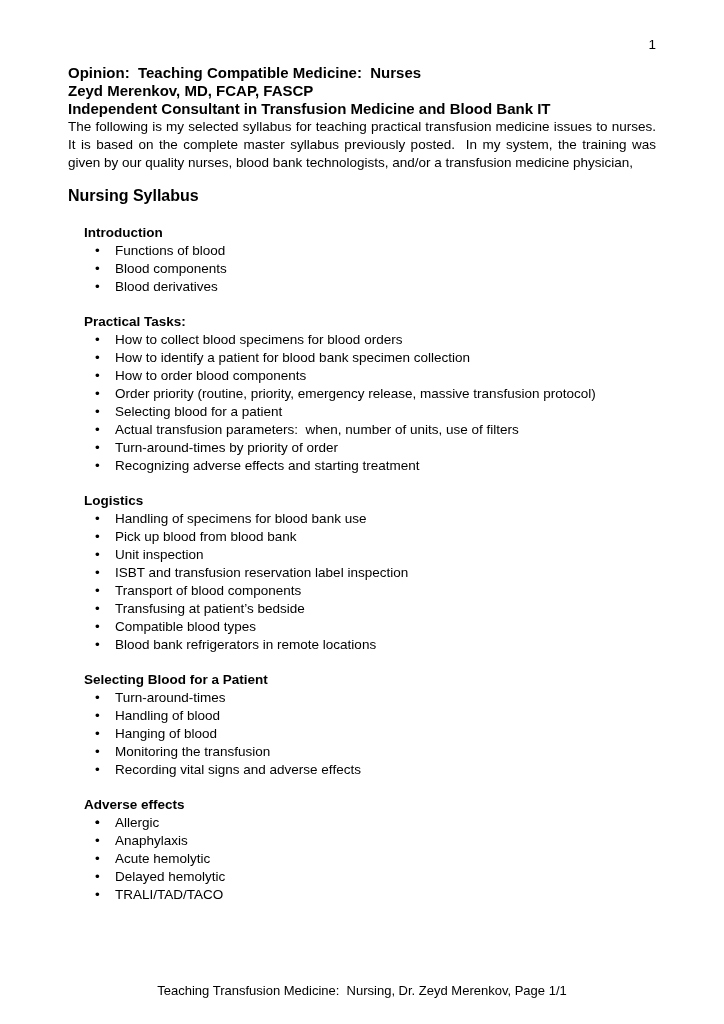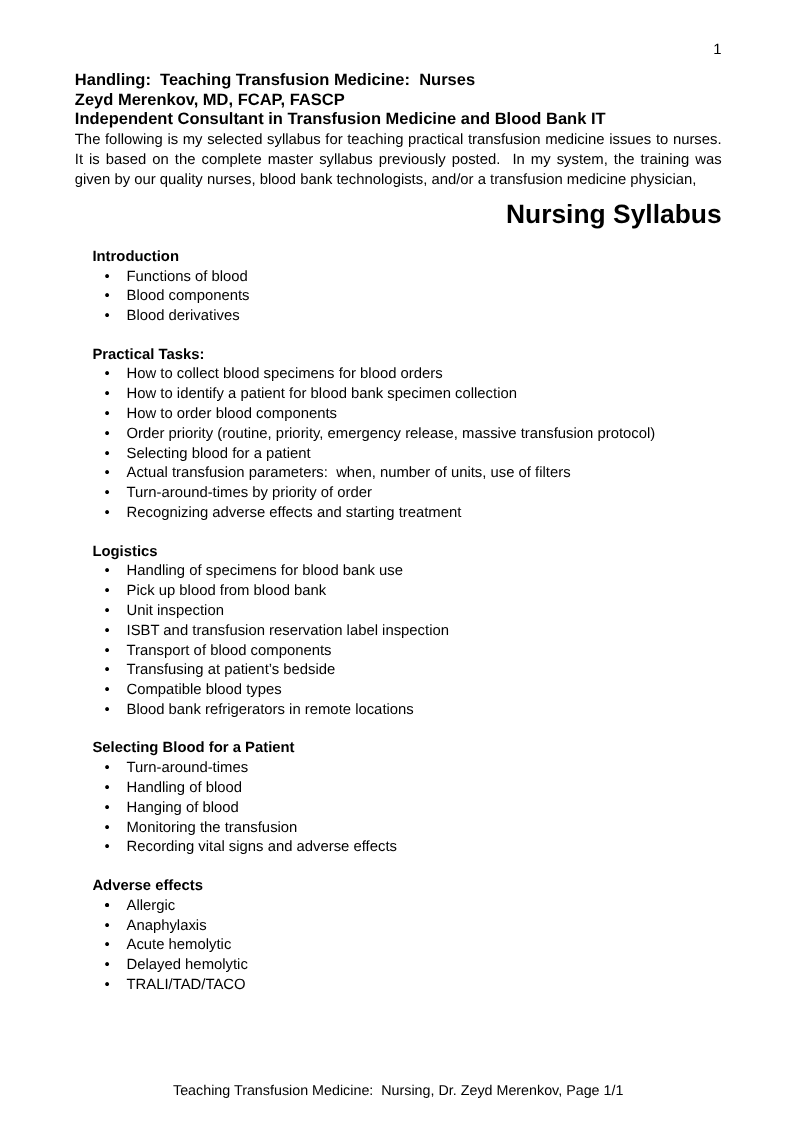--- a/index.html
+++ b/index.html
@@ -43,24 +43,23 @@
   }
   .intro {
     margin: 0;
     font-size: 13.5px;
     line-height: 18px;
     text-align: justify;
     white-space: pre-wrap;
   }
   .syllabus-heading {
     margin: 13px 0 0 0;
-    font-size: 24px;
+    font-size: 16px;
     line-height: 22px;
     font-weight: bold;
-    text-align: right;
   }
   .section-title {
     margin: 17px 0 0 0;
     font-size: 13.5px;
     line-height: 18px;
     font-weight: bold;
     white-space: pre-wrap;
     padding-left: 16px;
   }
   ul.bullet-list {
@@ -96,21 +95,21 @@
 </style>
 </head>
 <body>
 
 <div class="page">
 
   <div class="page-number">1</div>
 
   <div class="content">
 
-    <div class="doc-title">Handling:  Teaching Transfusion Medicine:  Nurses</div>
+    <div class="doc-title">Opinion:  Teaching Compatible Medicine:  Nurses</div>
 
     <div class="doc-author">Zeyd Merenkov, MD, FCAP, FASCP</div>
 
     <div class="doc-role">Independent Consultant in Transfusion Medicine and Blood Bank IT</div>
 
     <p class="intro">The following is my selected syllabus for teaching practical transfusion medicine issues to nurses.  It is based on the complete master syllabus previously posted.  In my system, the training was given by our quality nurses, blood bank technologists, and/or a transfusion medicine physician,</p>
 
     <div class="syllabus-heading">Nursing Syllabus</div>
 
     <div id="sections">

